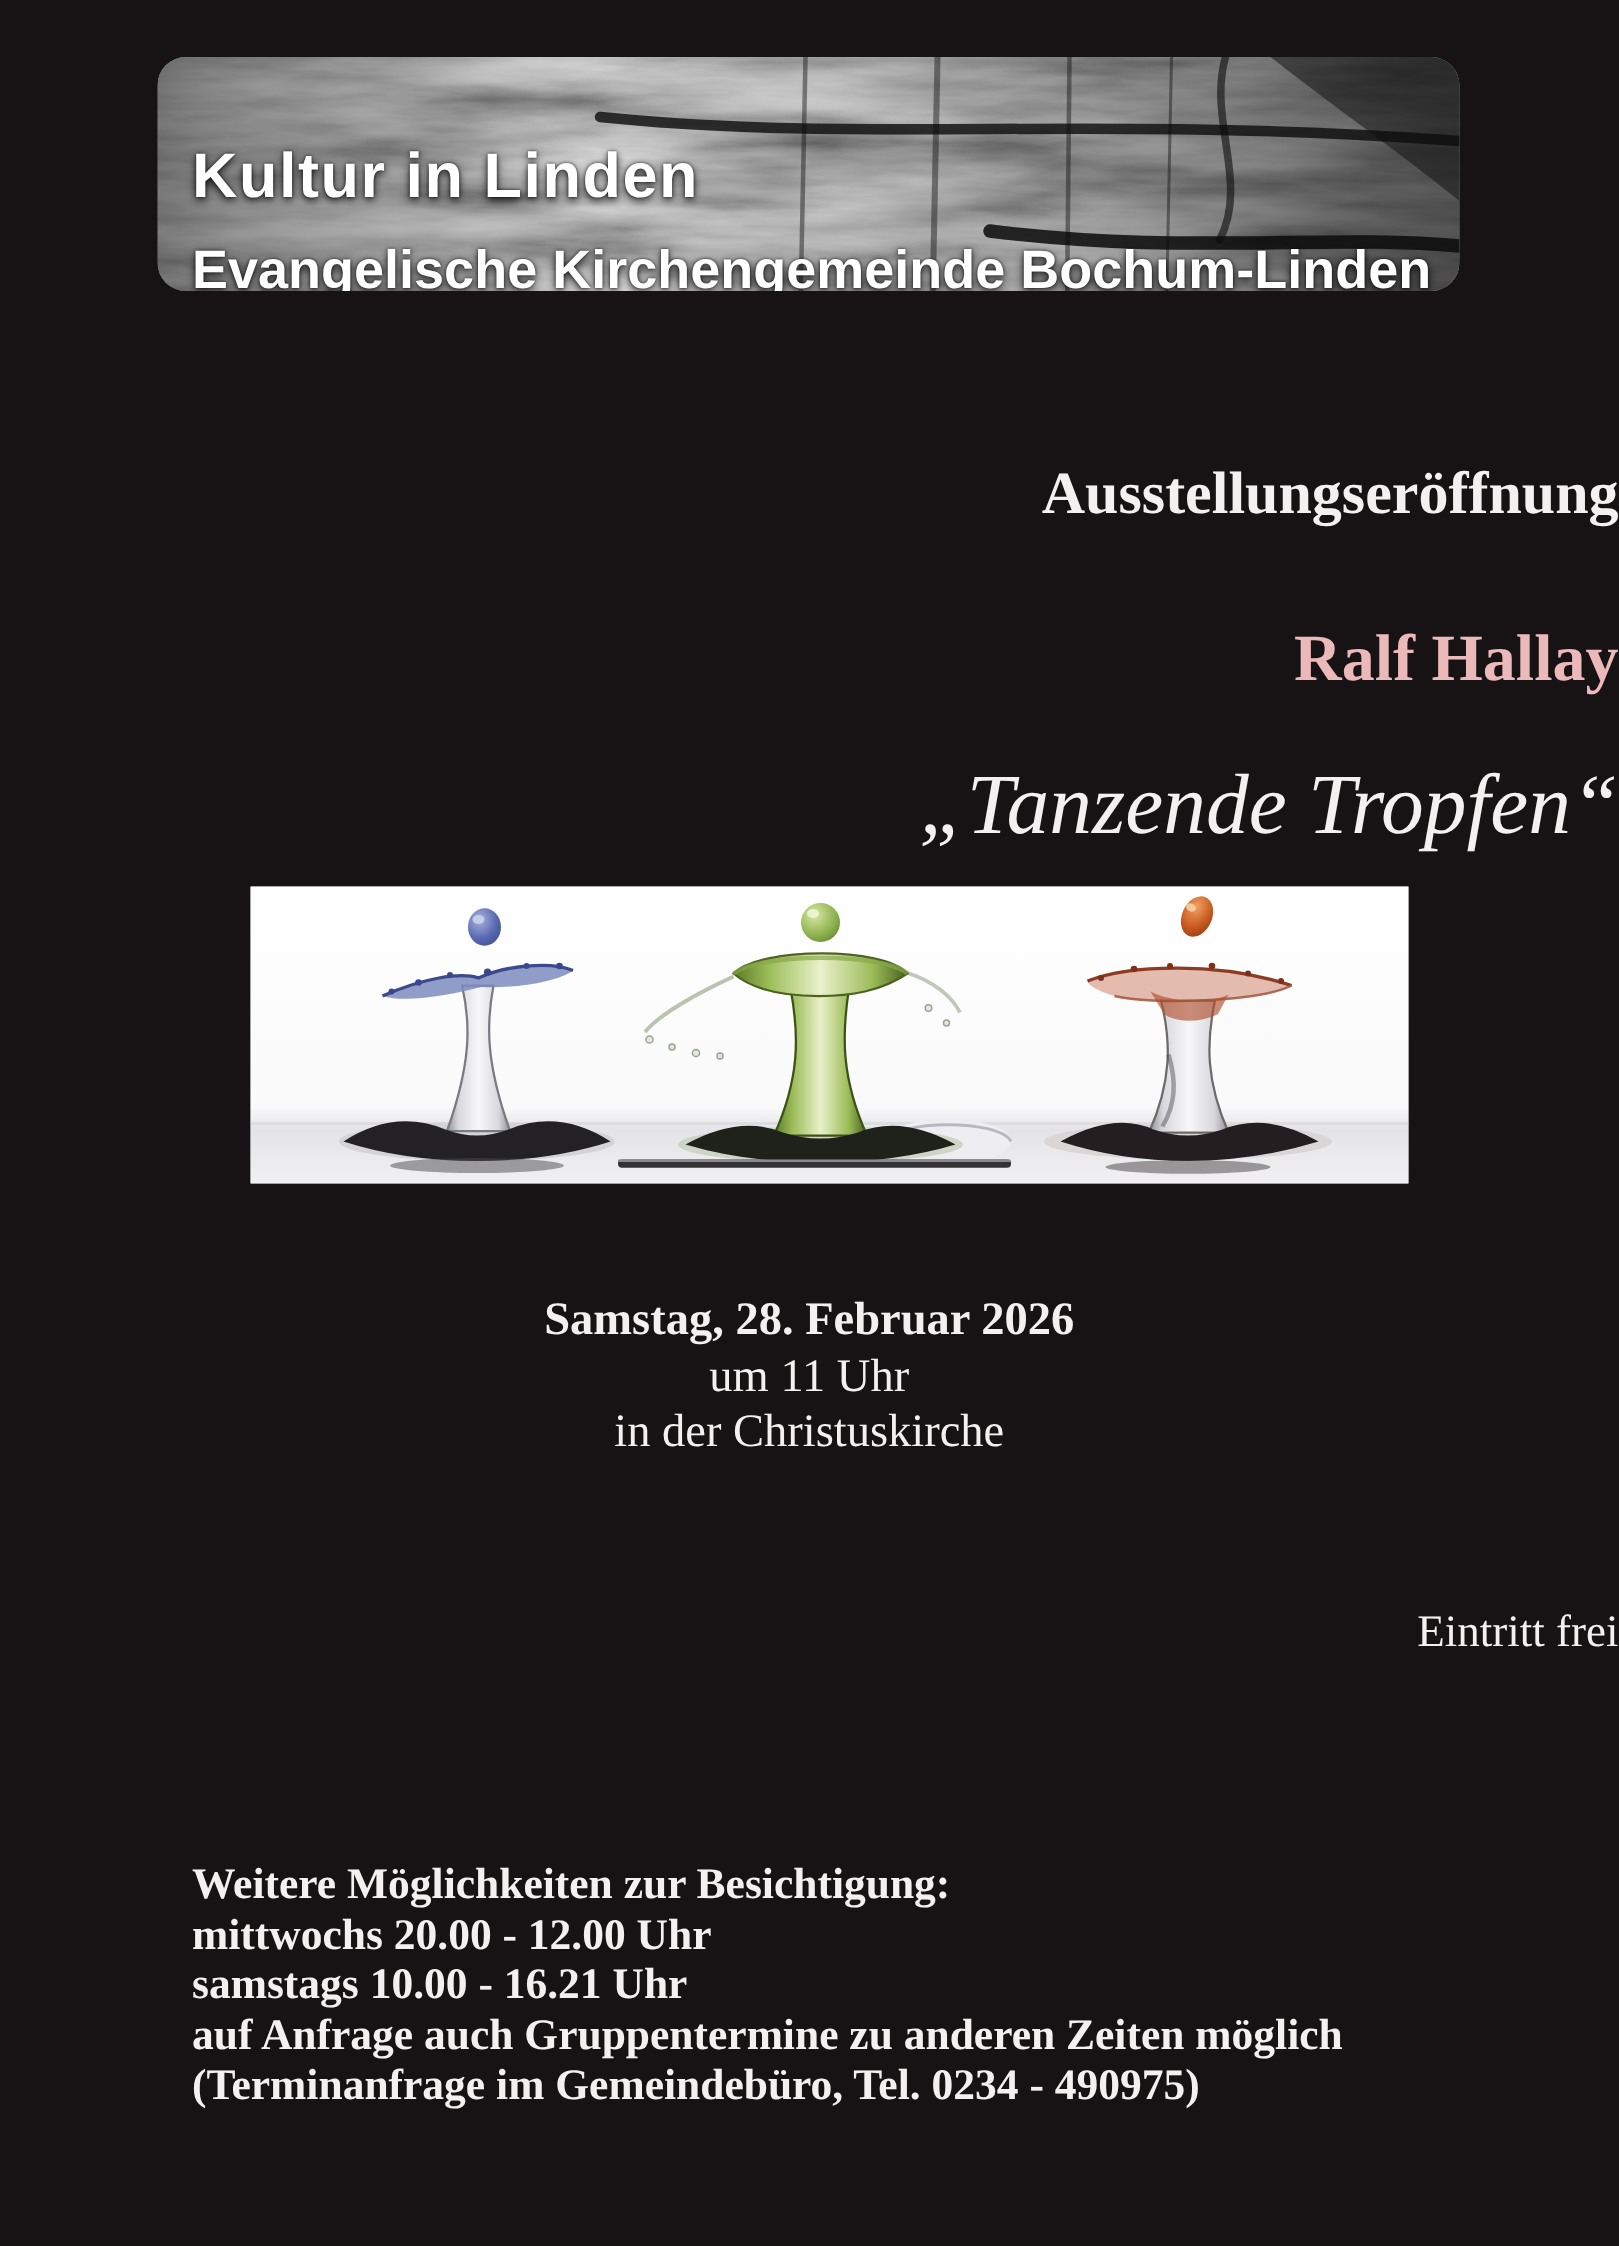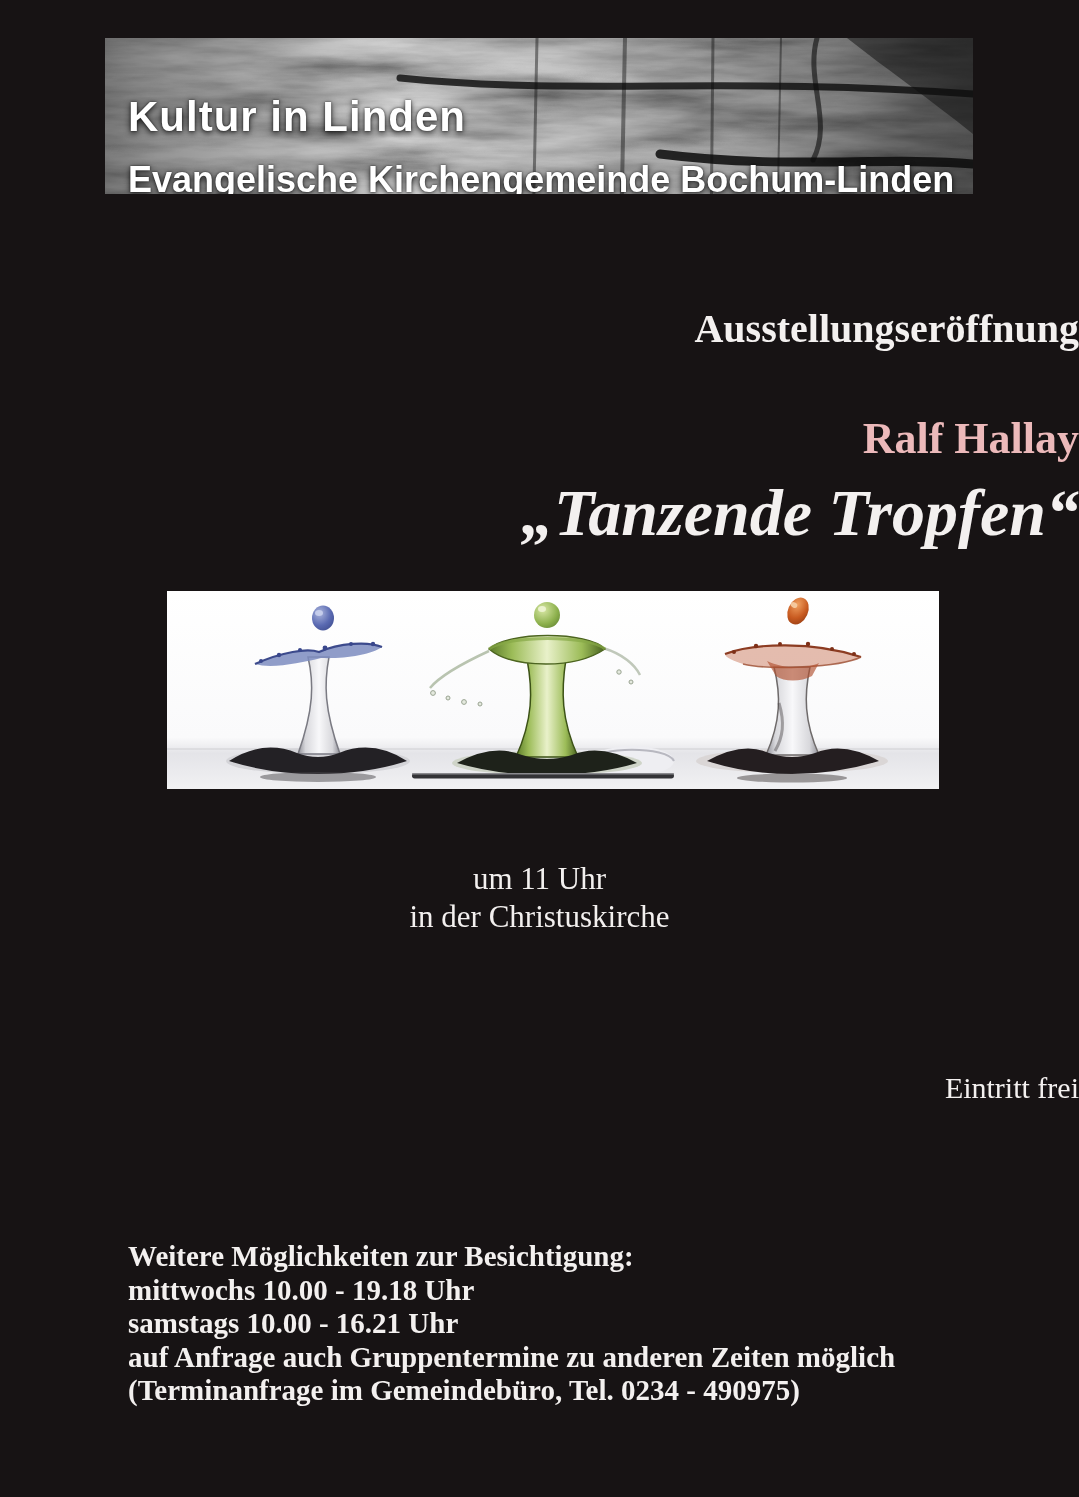--- a/index.html
+++ b/index.html
@@ -7,42 +7,42 @@
   body {
     position:relative;
     background:#171314;
     color:#f3f0ef;
     font-family:"Liberation Serif","DejaVu Serif",serif;
     overflow:hidden;
   }
   .poster { position:absolute; inset:0; }
 
   
-  .banner { position:absolute; left:105px; top:38px; width:868px; height:156px; overflow:hidden; }
+  .banner { position:absolute; left:105px; top:38px; width:868px; height:156px; overflow:hidden;border-radius:19px; }
   .banner svg { position:absolute; left:0; top:0; }
   .banner-title {
     position:absolute; left:23px; top:56px;
     font-family:"Liberation Sans","DejaVu Sans",sans-serif;
     font-weight:bold; font-size:42px; line-height:46px; letter-spacing:1px;
     color:#ffffff; text-shadow:0 2px 6px rgba(0,0,0,.85), 0 0 2px rgba(0,0,0,.7);
     white-space:nowrap;
   }
   .banner-subtitle {
     position:absolute; left:23px; top:122px;
     font-family:"Liberation Sans","DejaVu Sans",sans-serif;
     font-weight:bold; font-size:36px; line-height:40px;
     color:#ffffff; text-shadow:0 2px 6px rgba(0,0,0,.85), 0 0 2px rgba(0,0,0,.7);
     white-space:nowrap;
   }
 
   
   .centerline { position:absolute; left:0; width:100%; text-align:right; white-space:nowrap; }
   .kicker  { top:305px; font-weight:bold; font-size:40px; line-height:48px; }
   .artist  { top:412px; font-weight:bold; font-size:44px; line-height:53px; color:#ecb9ba; }
-  .title   { top:480px; font-weight:bold; font-style:italic; font-size:66px; line-height:66px; }
+  .title   { top:504px; font-weight:normal; font-style:italic; font-size:57px; line-height:66px; }
 
   
   .photo { position:absolute; left:167px; top:591px; width:772px; height:198px; background:#fdfdfd; }
   .photo svg { display:block; }
 
   
   .details { position:absolute; left:0; top:860px; width:100%; text-align:center;
              font-size:31px; line-height:37.5px; }
   .details .date-line { font-weight:bold; }
   .admission { top:1069px; font-size:30px; line-height:37px; }
@@ -207,27 +207,28 @@
             <circle cx="687" cy="63" r="2"></circle>
         </g>
         <path d="M600,70 C616,78 640,78 652,72 L645,85 C634,91 617,91 609,85 Z" fill="#b05030" opacity="0.65"></path>
         <path d="M540,170 Q576,150 602,162 Q625,170 648,162 Q677,150 712,170 Q670,183 625,183 Q580,183 540,170 Z" fill="#241e20"></path>
         <ellipse cx="625" cy="187" rx="55" ry="4.5" fill="#46403f" opacity="0.5"></ellipse>
       </g>
     </svg>
   </figure>
 
   <div class="details">
+    <div class="date-line">Samstag, 28. Februar 2026</div>
     <div>um 11 Uhr</div>
     <div>in der Christuskirche</div>
   </div>
 
   <div class="centerline admission">Eintritt frei</div>
 
   <div class="visiting">
     <div>Weitere Möglichkeiten zur Besichtigung:</div>
-    <div>mittwochs 10.00 - 19.18 Uhr</div>
+    <div>mittwochs 20.00 - 12.00 Uhr</div>
     <div>samstags 10.00 - 16.21 Uhr</div>
     <div>auf Anfrage auch Gruppentermine zu anderen Zeiten möglich</div>
     <div>(Terminanfrage im Gemeindebüro, Tel. 0234 - 490975)</div>
   </div>
 
 </div>
 
 </body></html>

